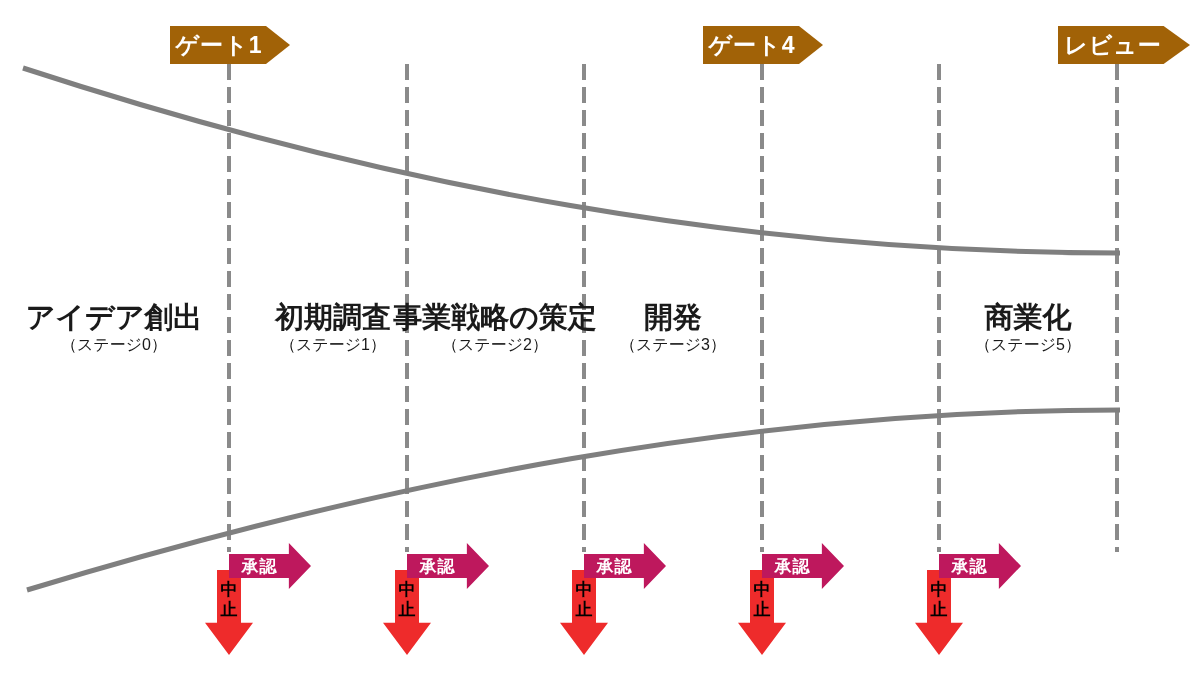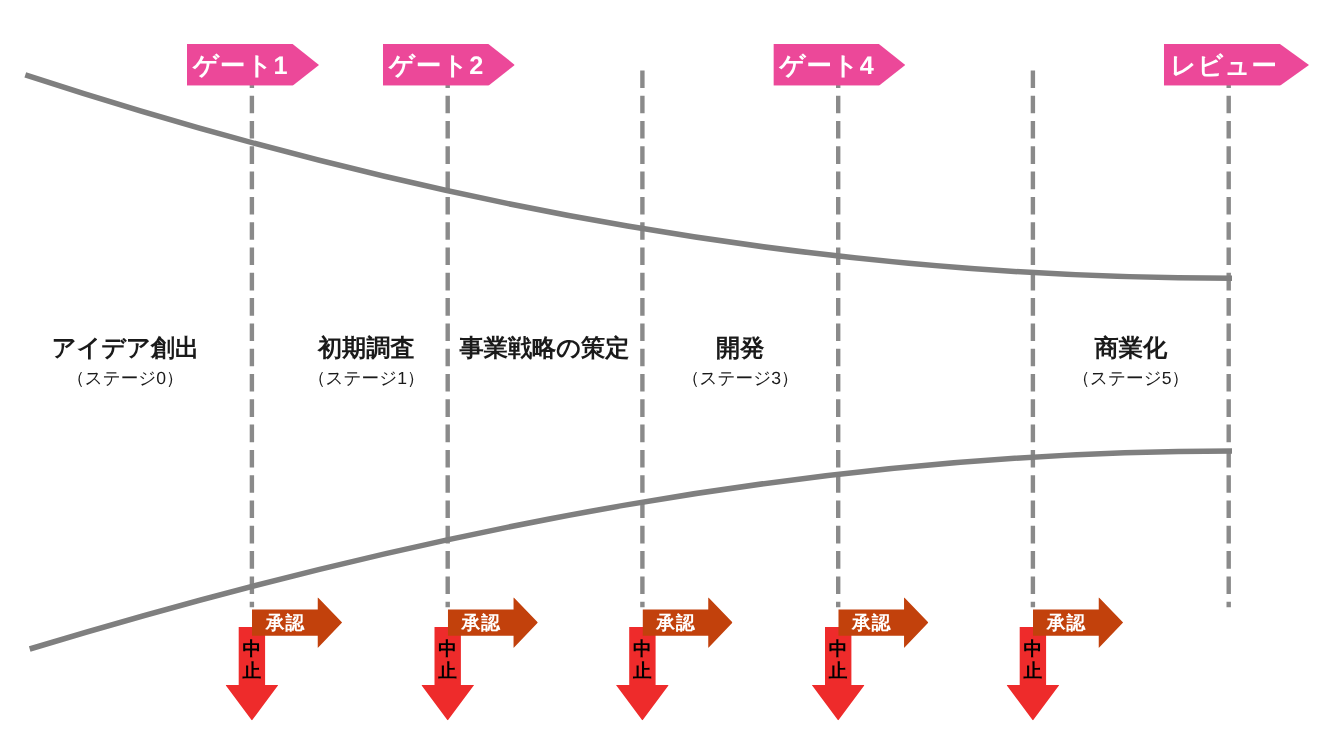--- a/index.html
+++ b/index.html
@@ -3,38 +3,38 @@
 <meta charset="utf-8">
 <style>
   html,body{margin:0;padding:0;background:#ffffff;}
   .canvas{
     position:relative;width:1200px;height:675px;background:#ffffff;overflow:hidden;
     font-family:"Liberation Sans",sans-serif;
   }
   .layer-svg{position:absolute;left:0;top:0;z-index:1;}
   
   .gate{
-    position:absolute;top:40px;height:38px;z-index:4;
-    background:#ec4899;color:#ffffff;
+    position:absolute;top:26px;height:38px;z-index:4;
+    background:#a16207;color:#ffffff;
     display:flex;align-items:center;justify-content:center;
     font-weight:bold;font-size:23px;letter-spacing:1px;
     padding-right:22px;box-sizing:border-box;
     clip-path:polygon(0 0,80% 0,100% 50%,80% 100%,0 100%);
   }
   
   .stage{
     position:absolute;top:303px;width:230px;z-index:2;
     text-align:center;color:#1a1a1a;
   }
-  .stage .t{font-size:22px;font-weight:bold;line-height:28px;}
+  .stage .t{font-size:29px;font-weight:bold;line-height:28px;}
   .stage .s{font-size:16px;line-height:22px;margin-top:3px;}
   
   .approve{
     position:absolute;top:543px;width:82px;height:46px;z-index:3;
-    background:#c2410c;
+    background:#be185d;
     clip-path:polygon(0 24%,73% 24%,73% 0,100% 50%,73% 100%,73% 76%,0 76%);
   }
   .approve .lbl{
     position:absolute;left:0;top:0;width:61px;height:46px;
     display:flex;align-items:center;justify-content:center;
     color:#ffffff;font-weight:bold;font-size:17px;letter-spacing:1px;
   }
   
   .stop{
     position:absolute;top:570px;width:48px;height:85px;z-index:2;
@@ -70,20 +70,21 @@
   <div class="stage" style="left:-1px">
     <div class="t">アイデア創出</div>
     <div class="s">（ステージ0）</div>
   </div>
   <div class="stage" style="left:218px">
     <div class="t">初期調査</div>
     <div class="s">（ステージ1）</div>
   </div>
   <div class="stage" style="left:380px">
     <div class="t">事業戦略の策定</div>
+    <div class="s">（ステージ2）</div>
   </div>
   <div class="stage" style="left:558px">
     <div class="t">開発</div>
     <div class="s">（ステージ3）</div>
   </div>
   <div class="stage" style="left:913px">
     <div class="t">商業化</div>
     <div class="s">（ステージ5）</div>
   </div>
 
@@ -115,23 +116,20 @@
   <div class="approve" style="left:762px">
     <div class="lbl">承認</div>
   </div>
   <div class="approve" style="left:939px">
     <div class="lbl">承認</div>
   </div>
 
   <div class="gate" style="left:170px;width:120px">
     <span>ゲート1</span>
   </div>
-  <div class="gate" style="left:348px;width:120px">
-    <span>ゲート2</span>
-  </div>
   <div class="gate" style="left:703px;width:120px">
     <span>ゲート4</span>
   </div>
   <div class="gate" style="left:1058px;width:132px">
     <span>レビュー</span>
   </div>
 
 </div>
 
 </body></html>

